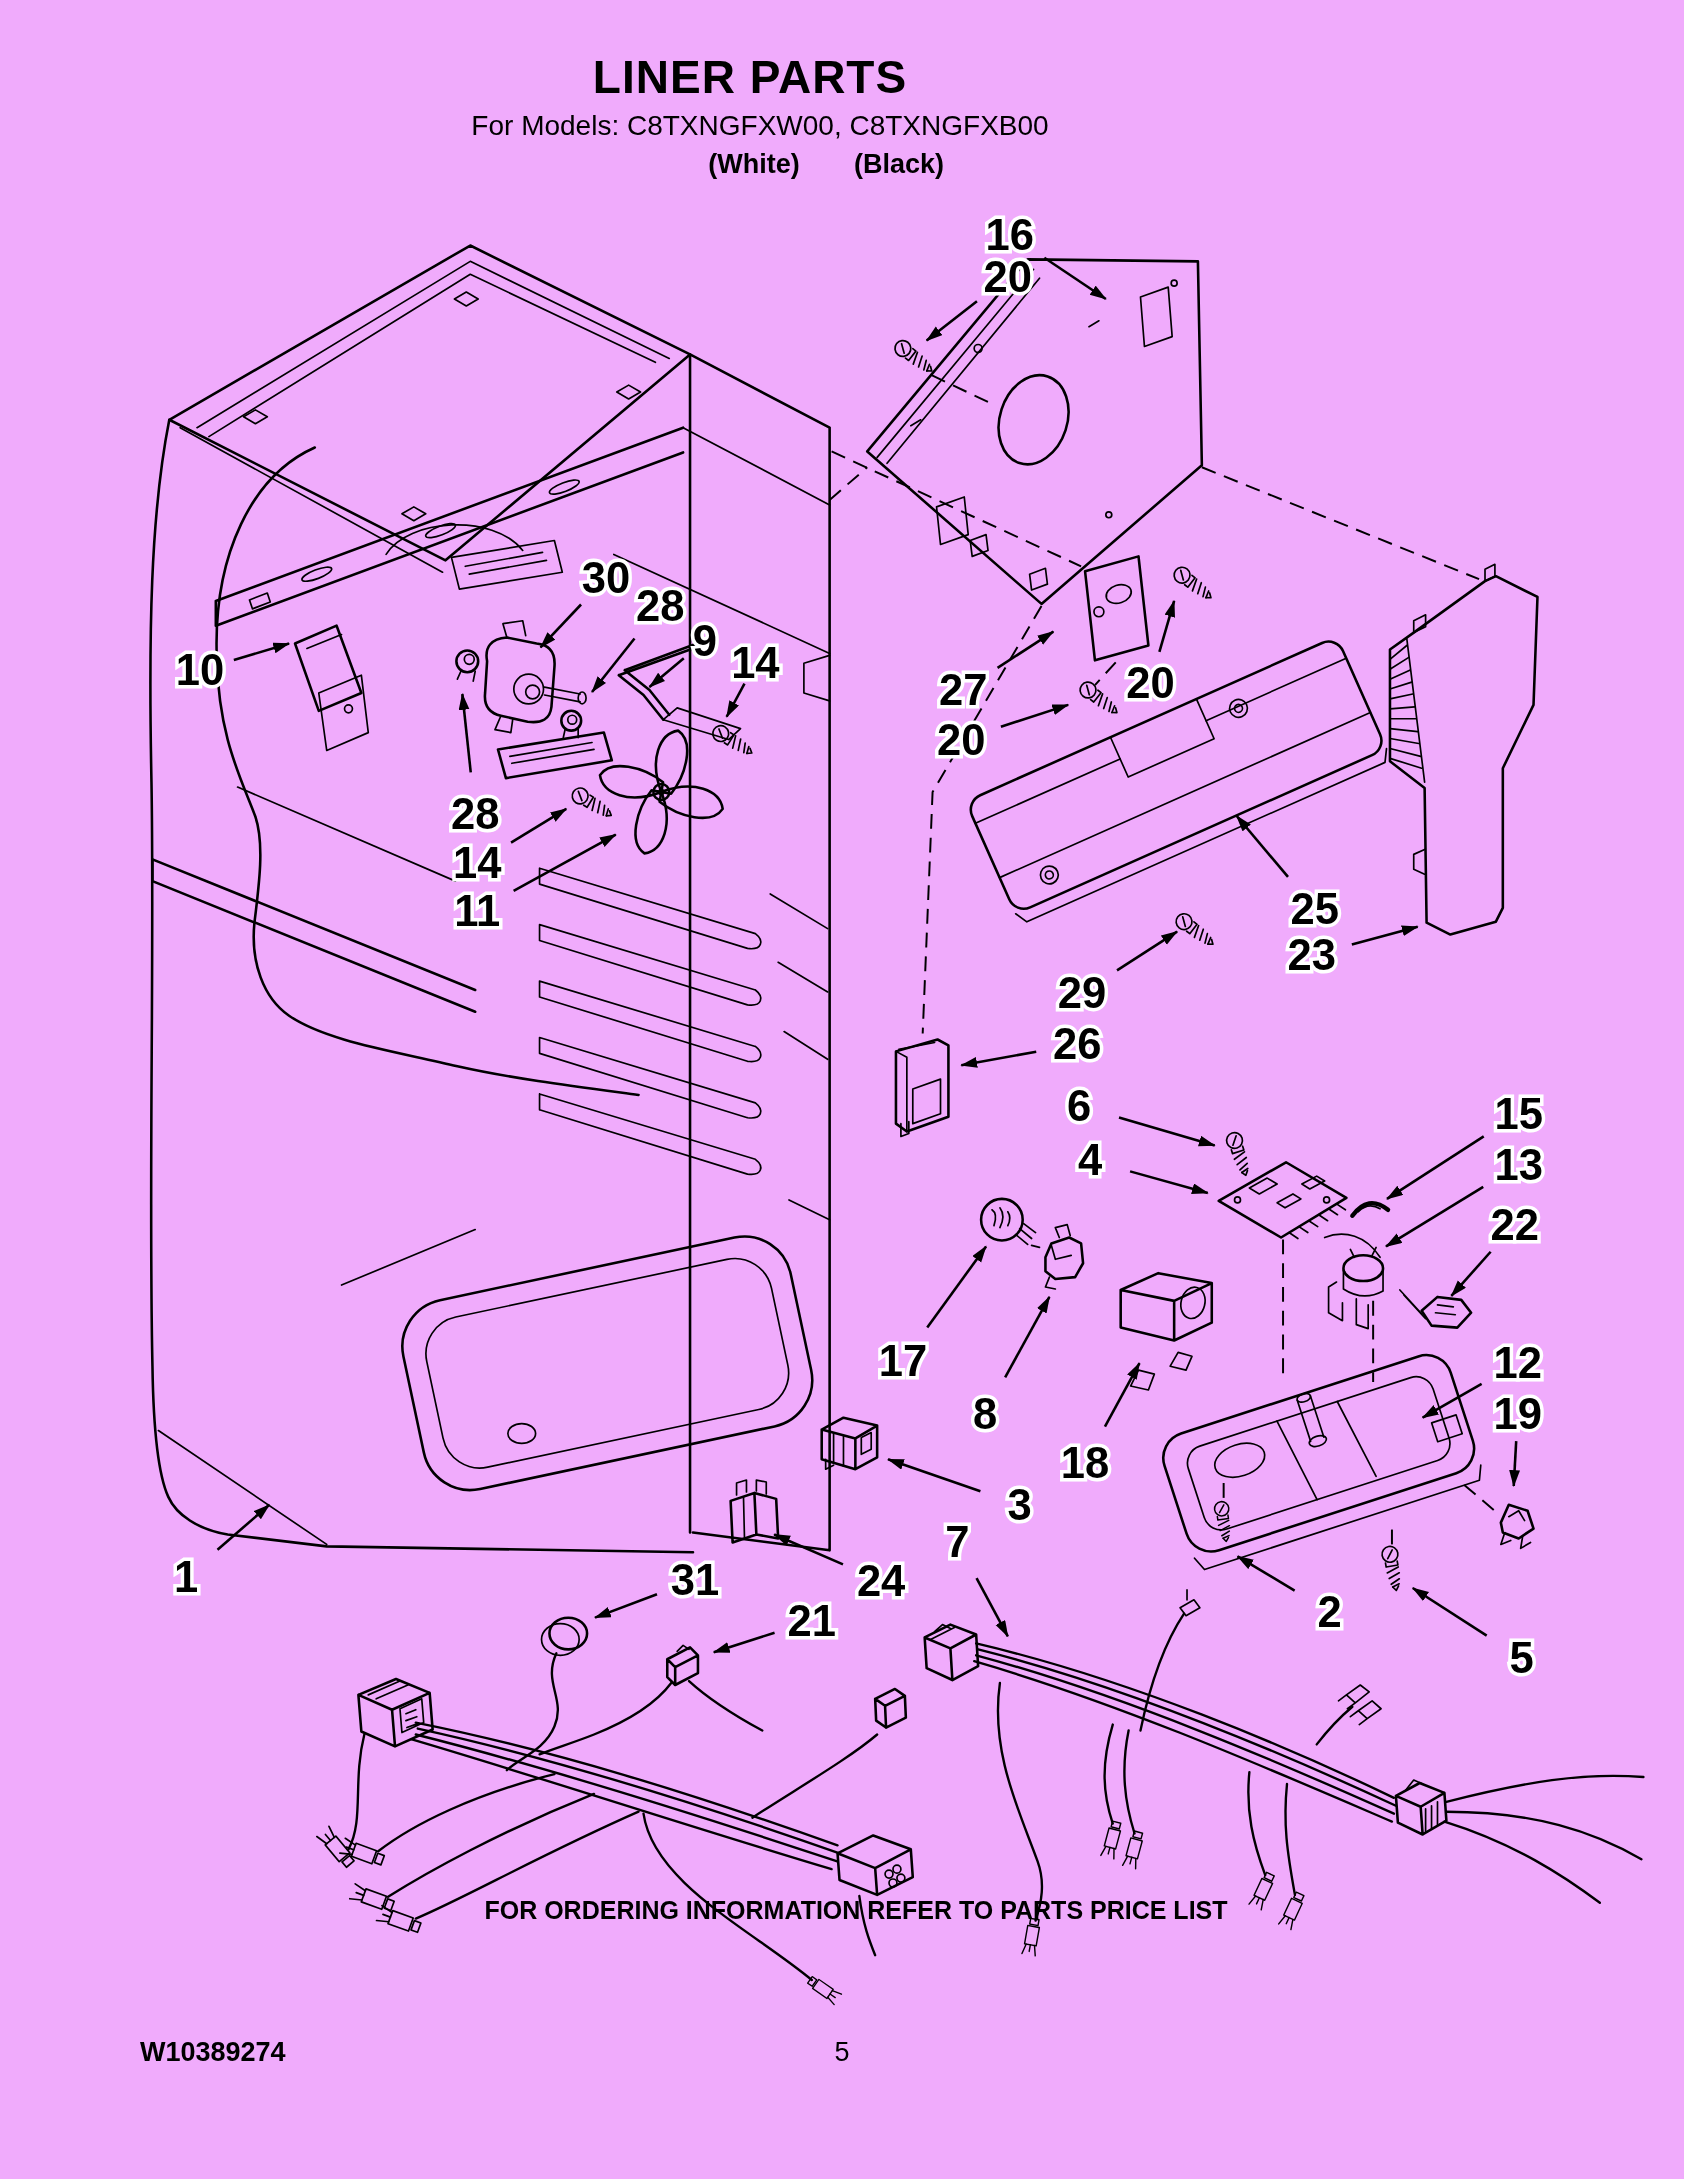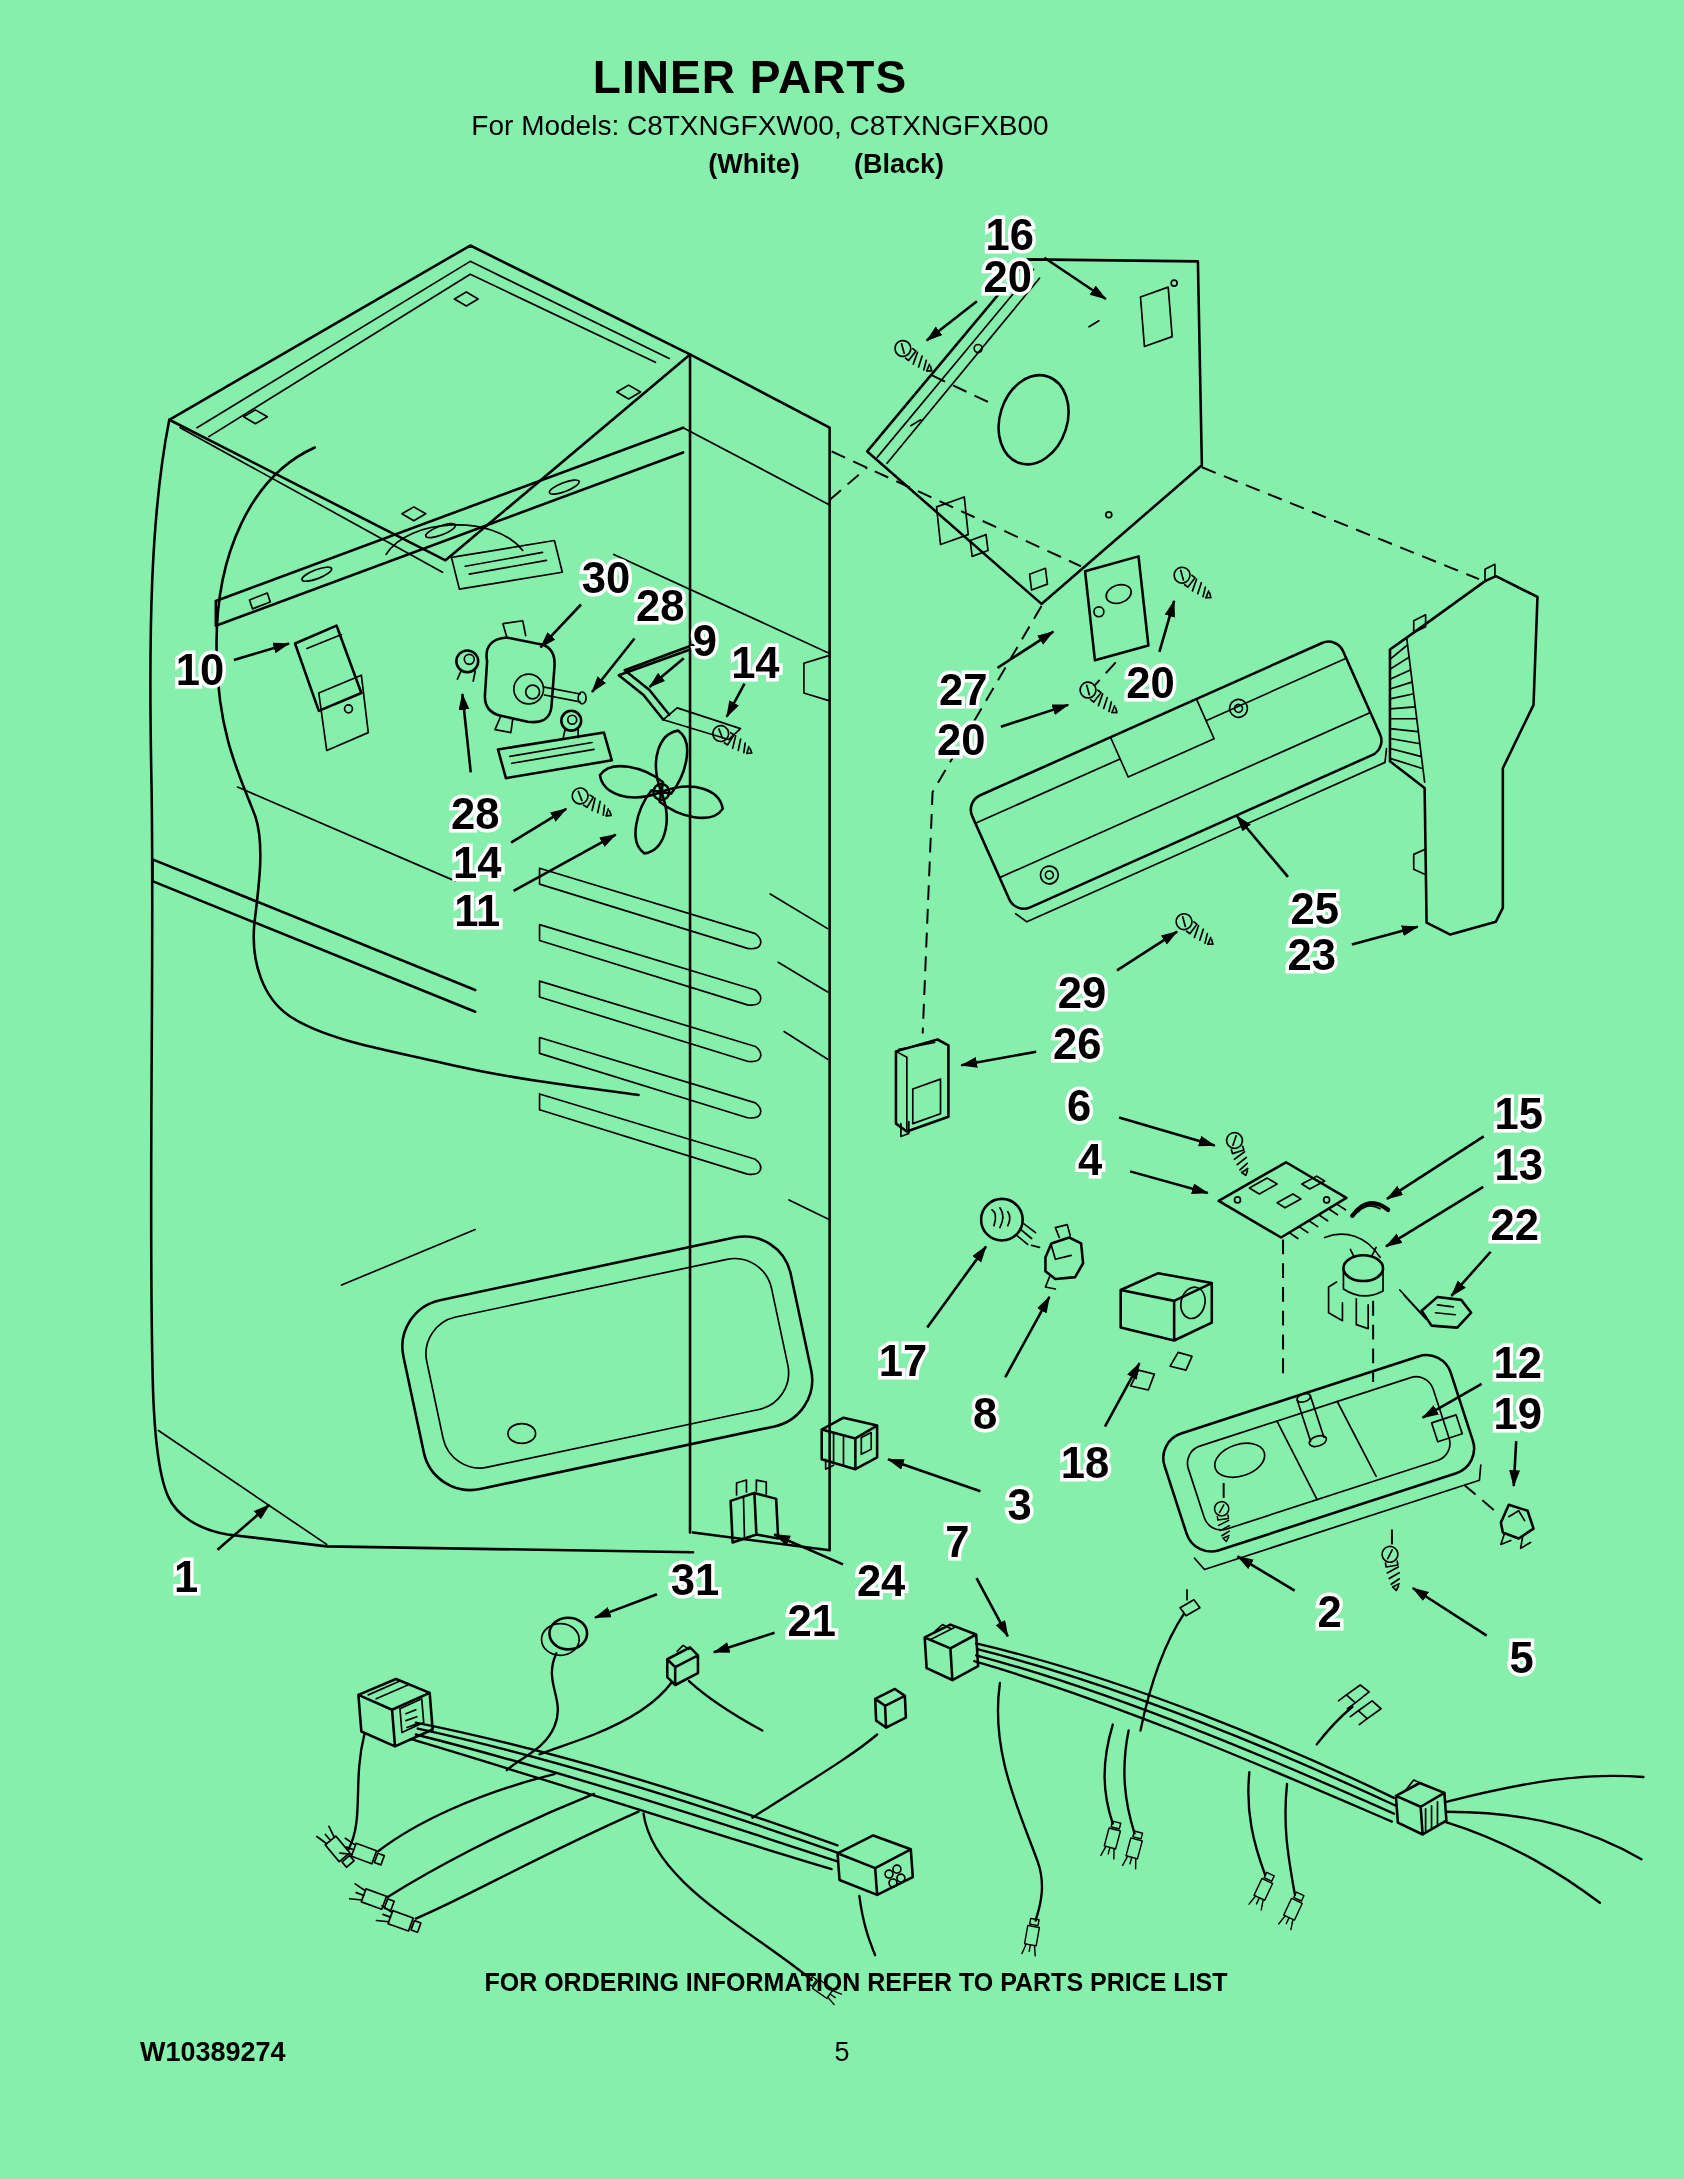--- a/index.html
+++ b/index.html
@@ -1,16 +1,16 @@
 <!DOCTYPE html>
 <html><head>
 <meta charset="utf-8">
 <style>
   html,body{margin:0;padding:0;background:#e8e8e8;}
-  .page{position:relative;width:1684px;height:2179px;background:#86efac;overflow:hidden;
+  .page{position:relative;width:1684px;height:2179px;background:#f0abfc;overflow:hidden;
         font-family:"Liberation Sans",sans-serif;color:#000;}
   .abs{position:absolute;transform:translateX(-50%);white-space:nowrap;}
   .doc-title{font-size:46px;font-weight:700;letter-spacing:1px;}
   .models{font-size:28px;font-weight:400;}
   .color-tag{position:absolute;transform:translateX(-50%);font-size:27px;font-weight:700;}
   .footer-note{font-size:25px;font-weight:700;}
   .doc-num{position:absolute;font-size:27px;font-weight:700;}
   .page-num{font-size:27px;font-weight:400;}
   svg.diagram{position:absolute;left:0;top:0;}
   .outline{fill:none;stroke:#000;stroke-width:2.6;stroke-linejoin:round;stroke-linecap:round;}
@@ -516,18 +516,18 @@
           <text x="612" y="584" class="callout-num">30</text>
         </g>
         <g>
           <line x1="663.6" y1="1610.4" x2="601" y2="1634" class="leader" marker-end="url(#arrow)"></line>
           <text x="702" y="1596" class="callout-num">31</text>
         </g>
       </g>
   </svg>
 
   <footer>
-    <div class="abs footer-note" style="left:856px;top:1968px">FOR ORDERING INFORMATION REFER TO PARTS PRICE LIST</div>
+    <div class="abs footer-note" style="left:856px;top:1896px">FOR ORDERING INFORMATION REFER TO PARTS PRICE LIST</div>
     <div class="doc-num" style="left:140px;top:2037px">W10389274</div>
     <div class="abs page-num" style="left:842px;top:2037px">5</div>
   </footer>
 </div>
 
 
 </body></html>

